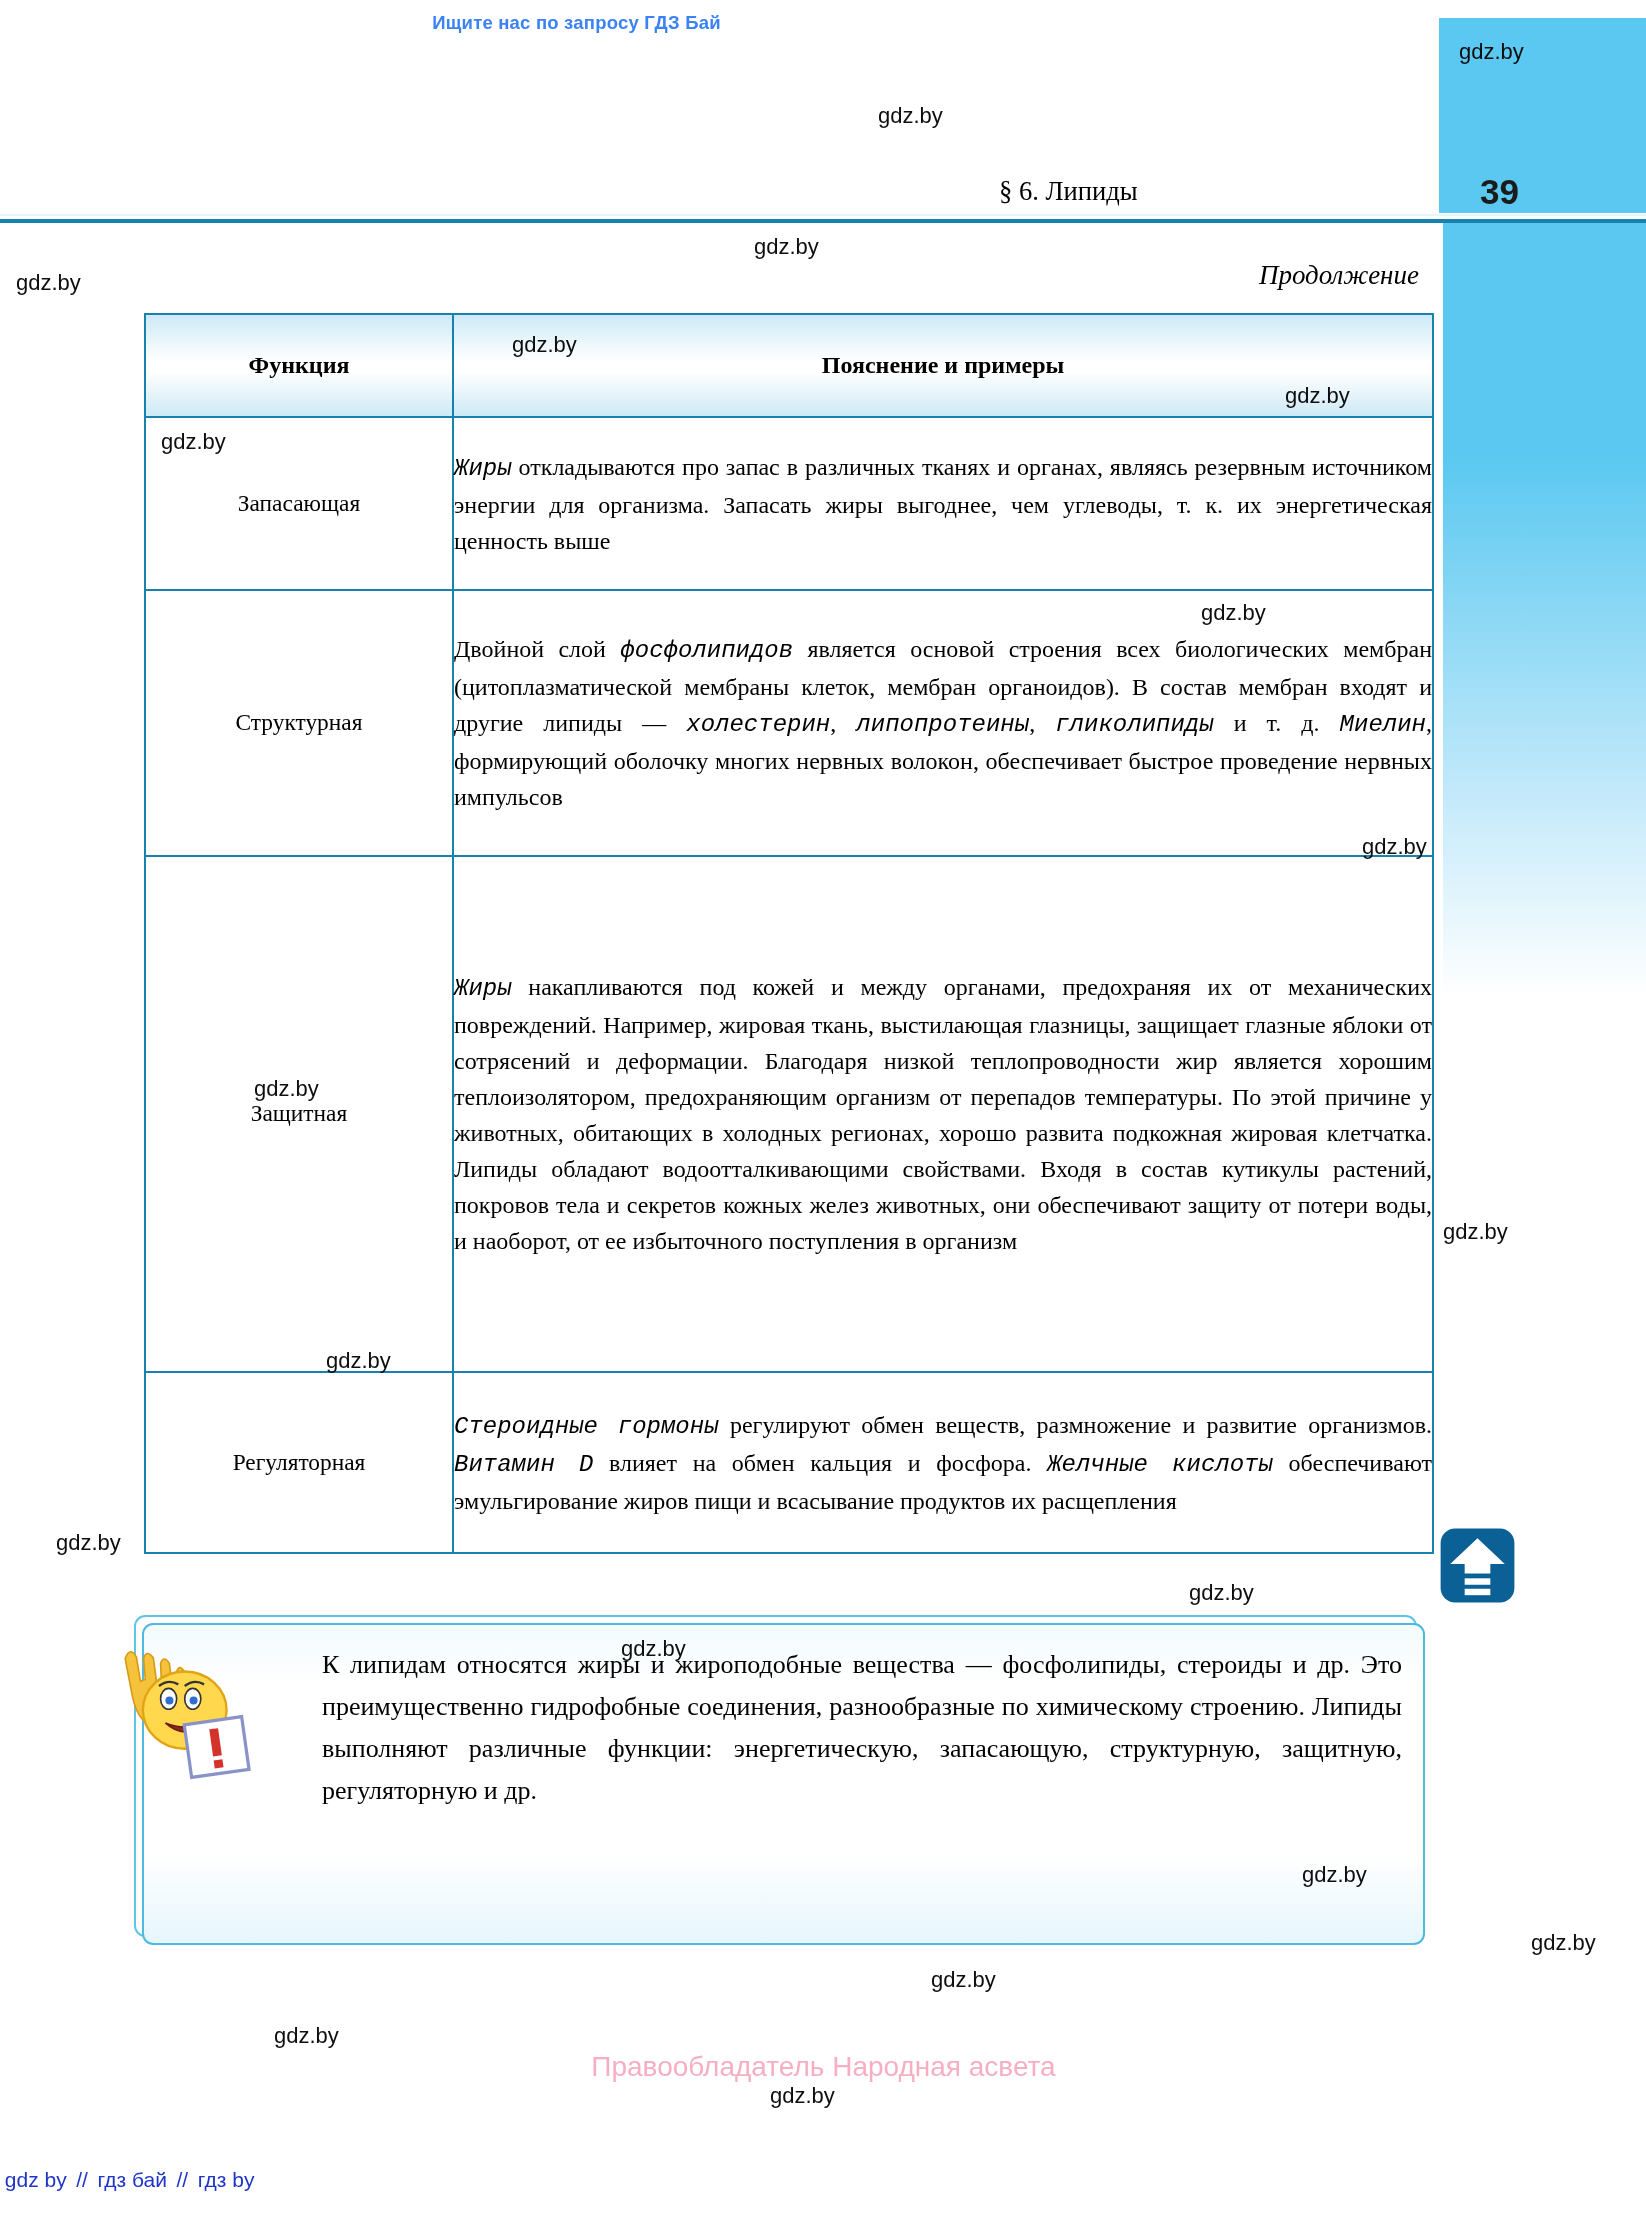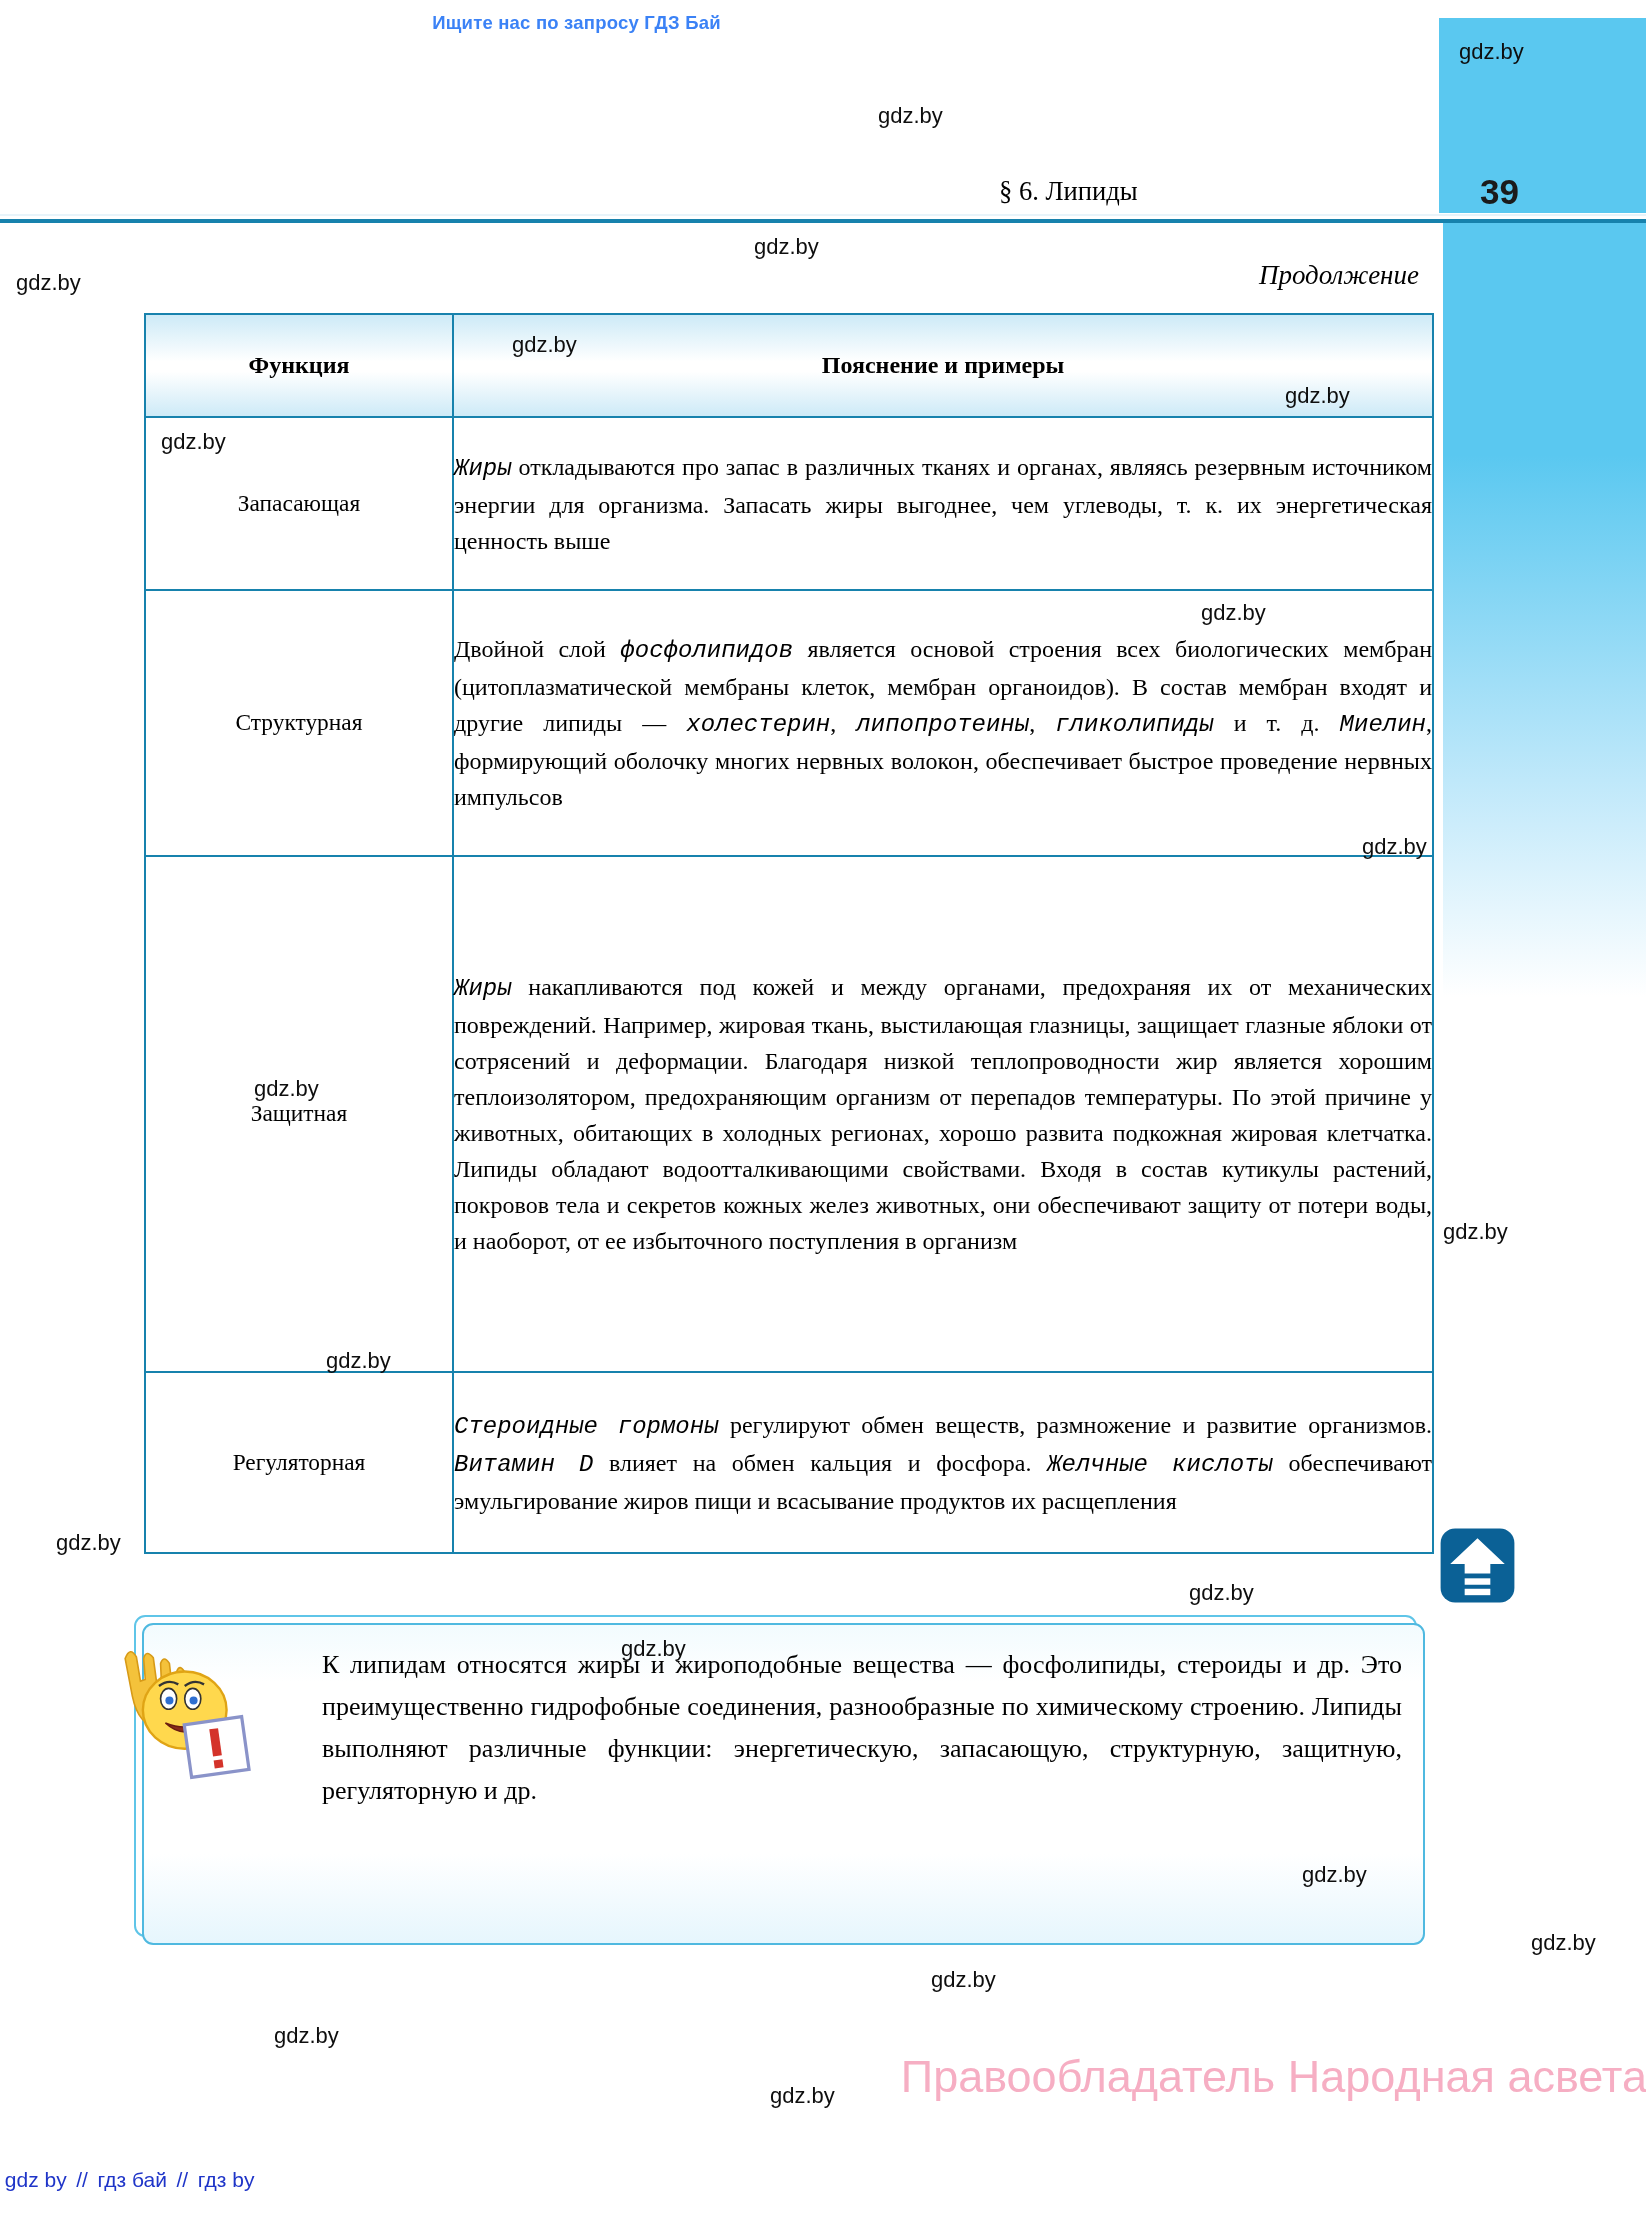--- a/index.html
+++ b/index.html
@@ -116,22 +116,22 @@
     position:absolute; left:101px; top:1636px; width:161px; height:145px;
   }
 
   
   .uparrow {
     position:absolute; left:1439px; top:1527px; width:77px; height:77px;
   }
 
   
   .copyright {
-    position:absolute; left:0; top:2051px; width:1647px; text-align:right;
-    color:#f6aec3; font-size:45px;
+    position:absolute; left:0; top:2051px; width:1647px; text-align:center;
+    color:#f6aec3; font-size:28px;
     font-family:"Liberation Sans","DejaVu Sans",sans-serif;
   }
   .footer-links {
     position:absolute; left:0; top:2168px; width:1509px; text-align:left;
     color:#1f35c8; font-size:21px;
     font-family:"Liberation Sans","DejaVu Sans",sans-serif;
   }
   .footer-links span { margin:0 4.8px; }
 
   

